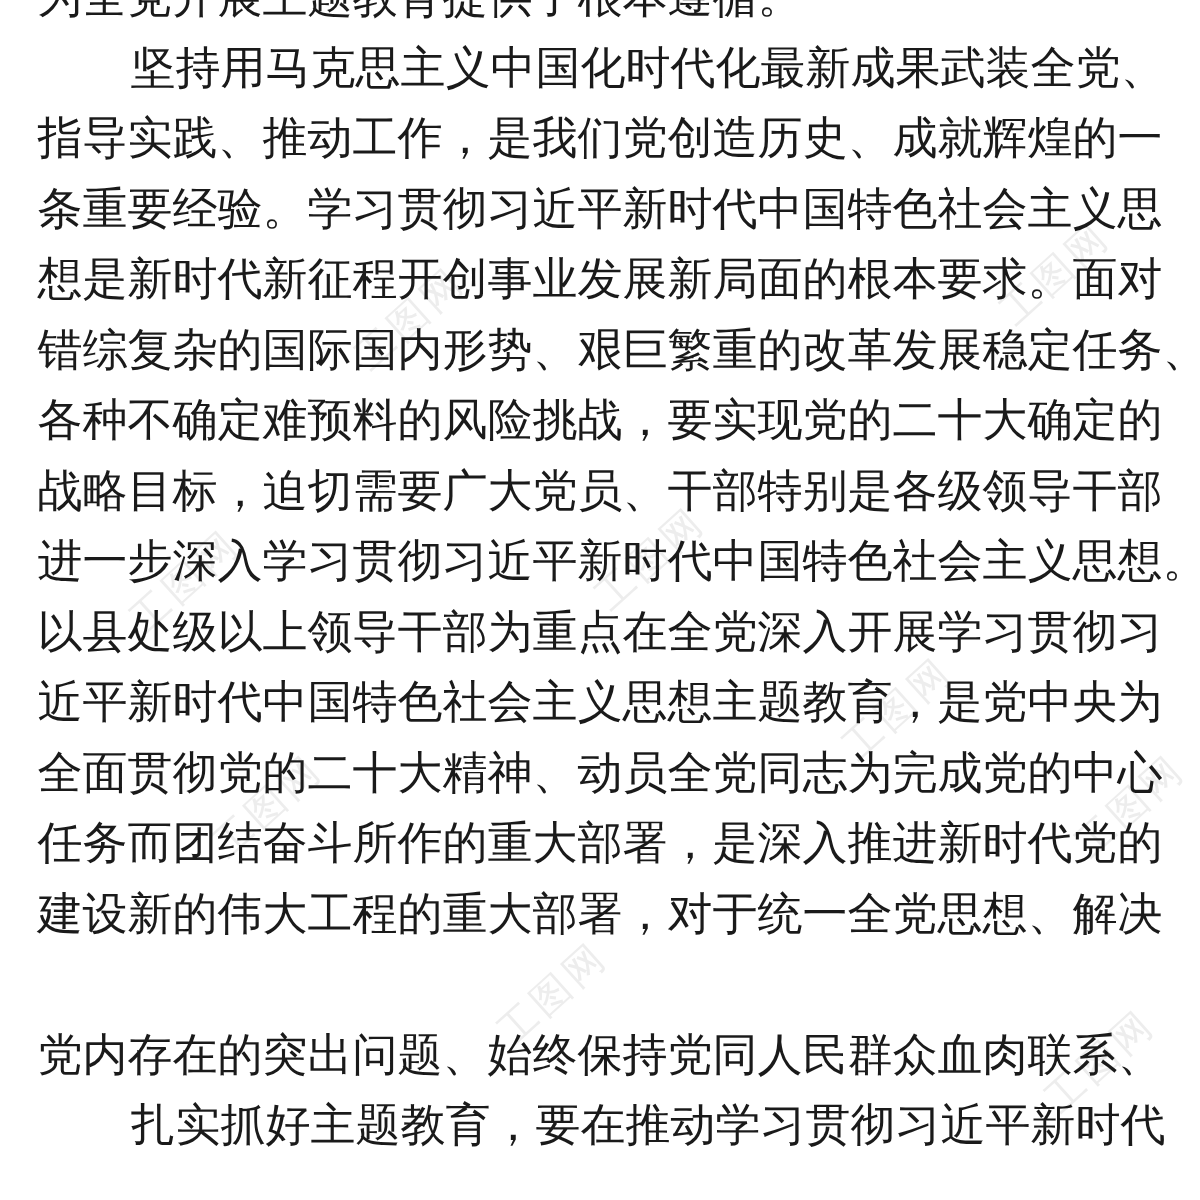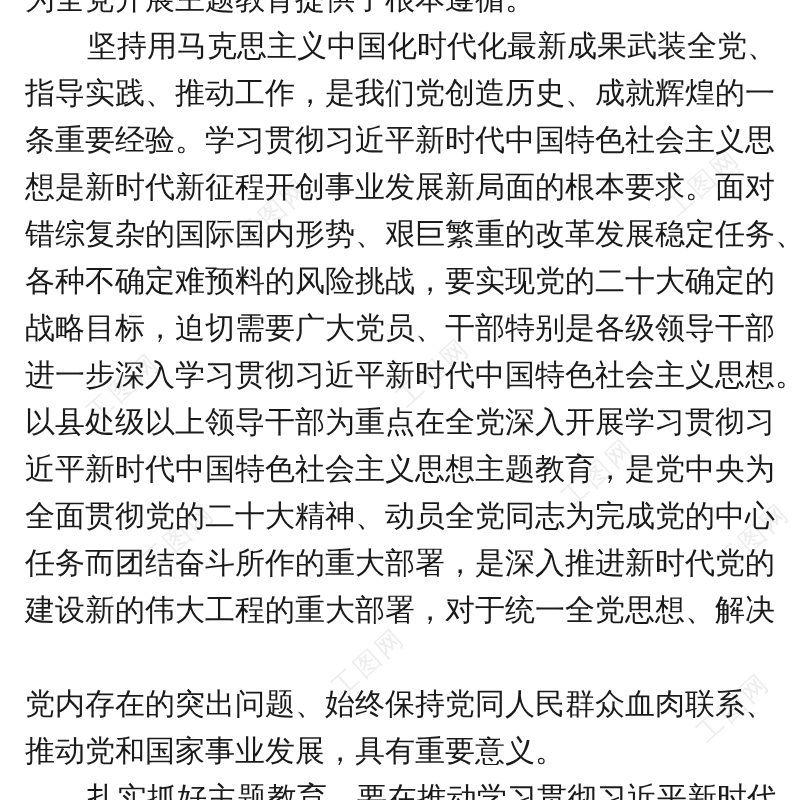--- a/index.html
+++ b/index.html
@@ -435,21 +435,20 @@
         <span>人</span>
         <span>民</span>
         <span>群</span>
         <span>众</span>
         <span>血</span>
         <span>肉</span>
         <span>联</span>
         <span>系</span>
         <span>、</span>
       </div>
-      <div class="line">推动党和国家事业发展，具有重要意义。</div>
       <div class="line justify indent">
         <span>扎</span>
         <span>实</span>
         <span>抓</span>
         <span>好</span>
         <span>主</span>
         <span>题</span>
         <span>教</span>
         <span>育</span>
         <span>，</span>

